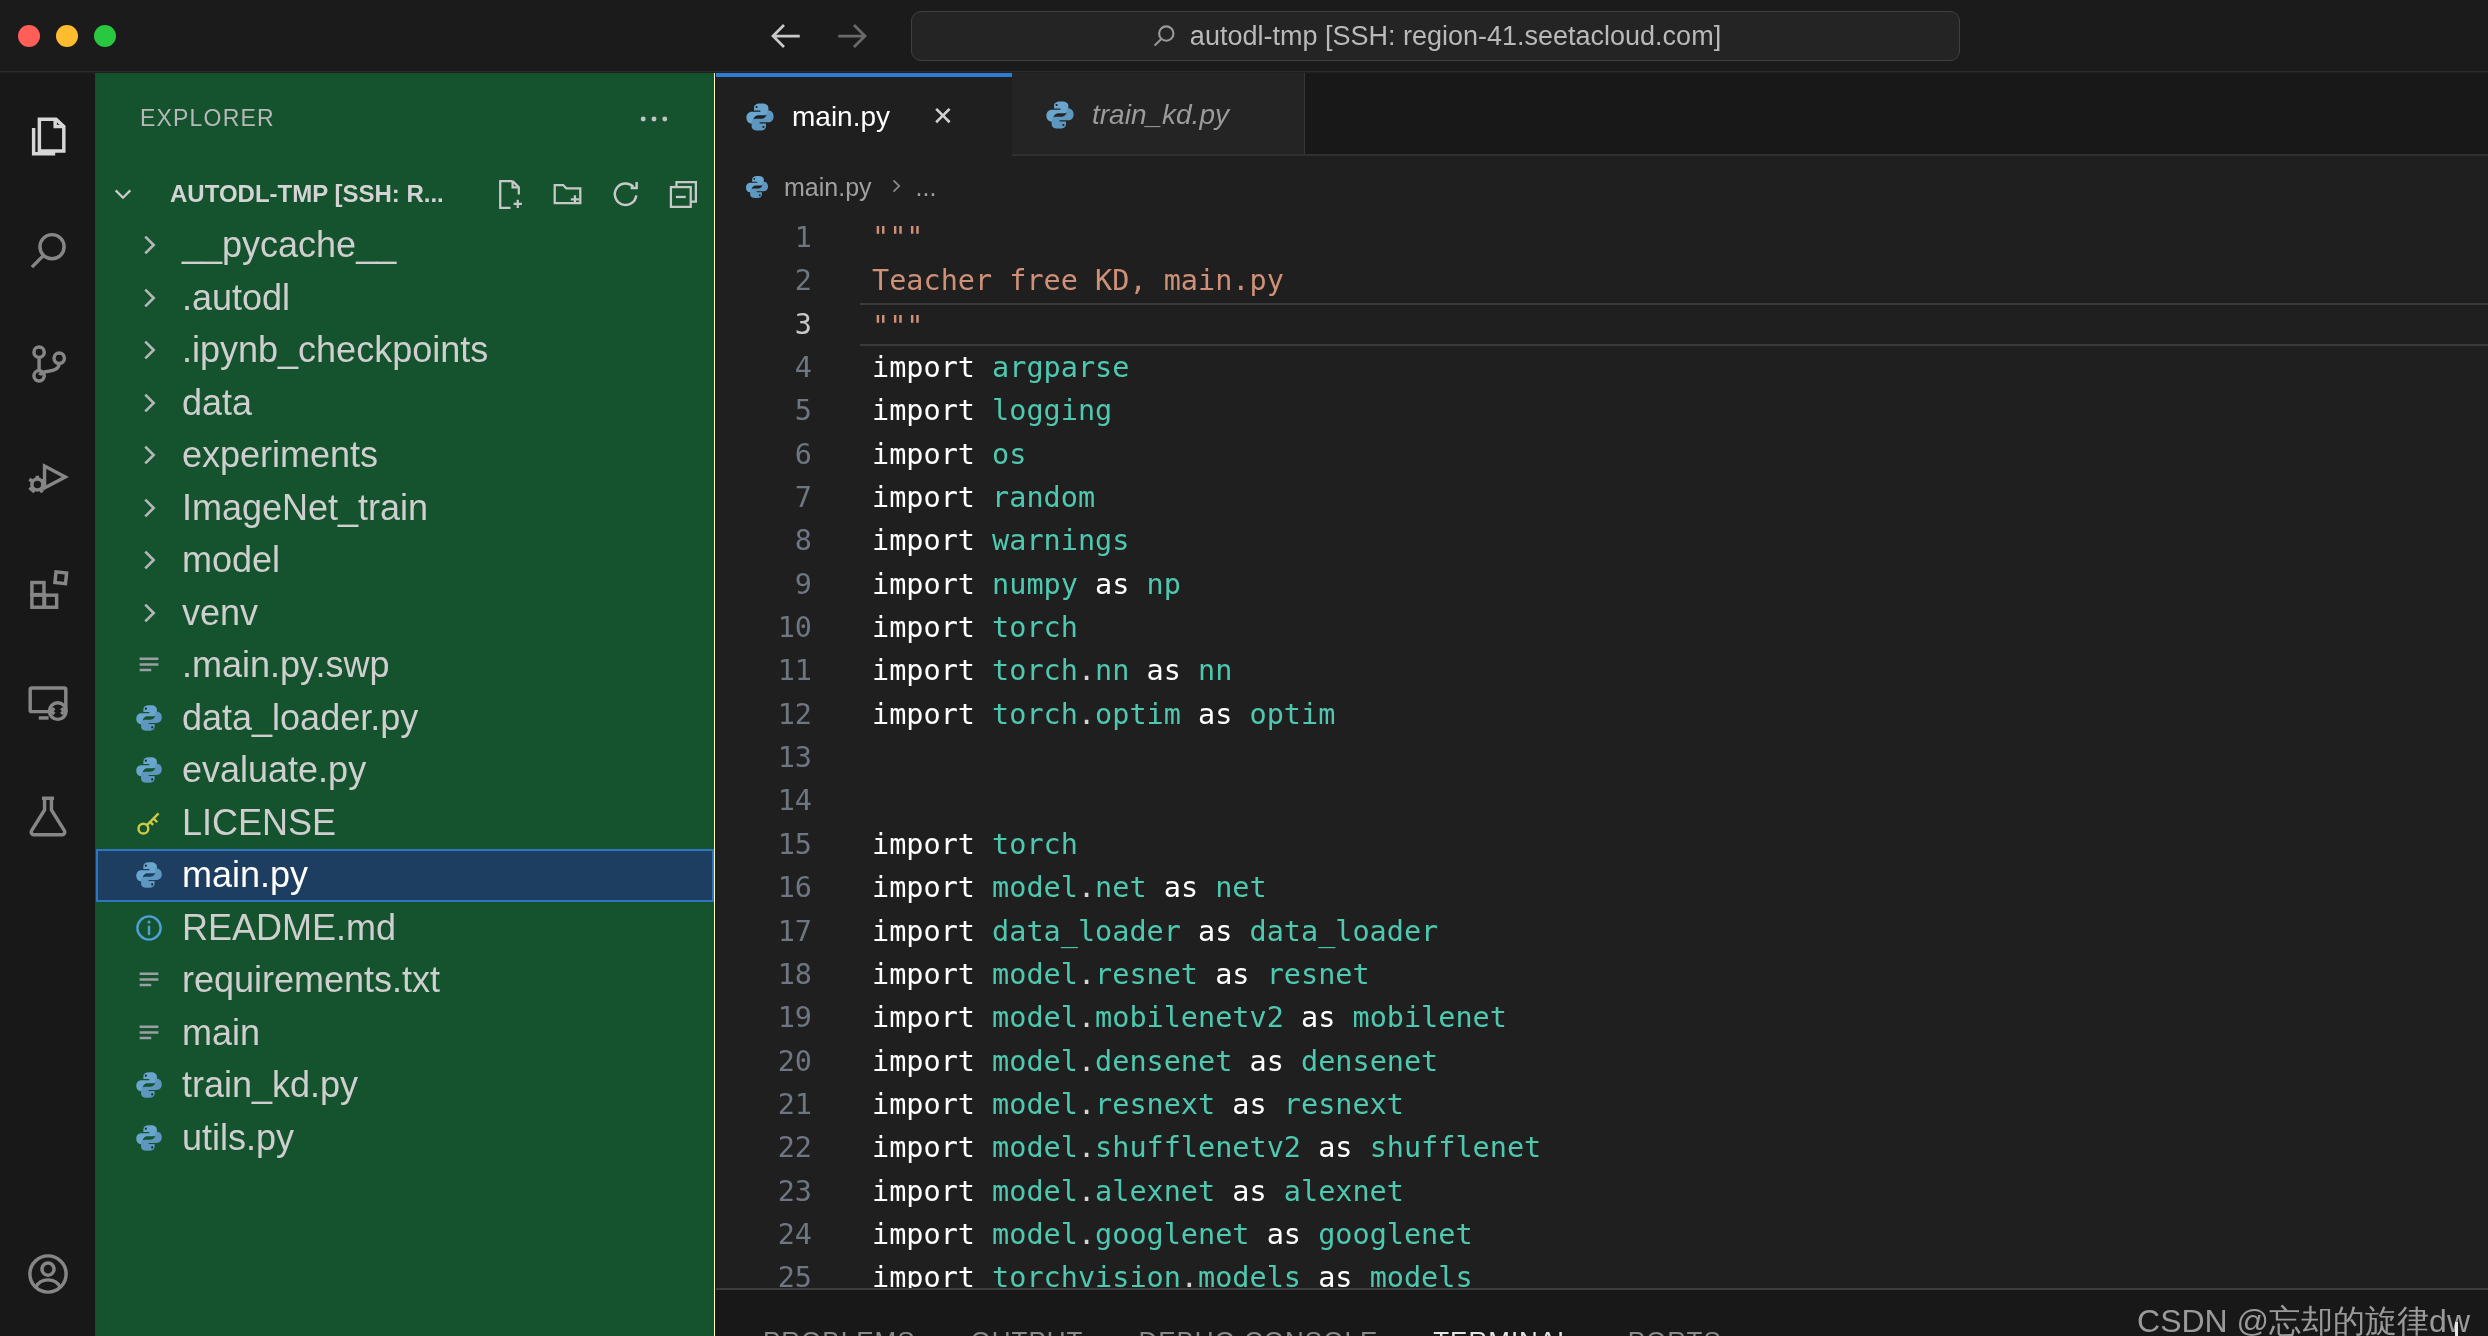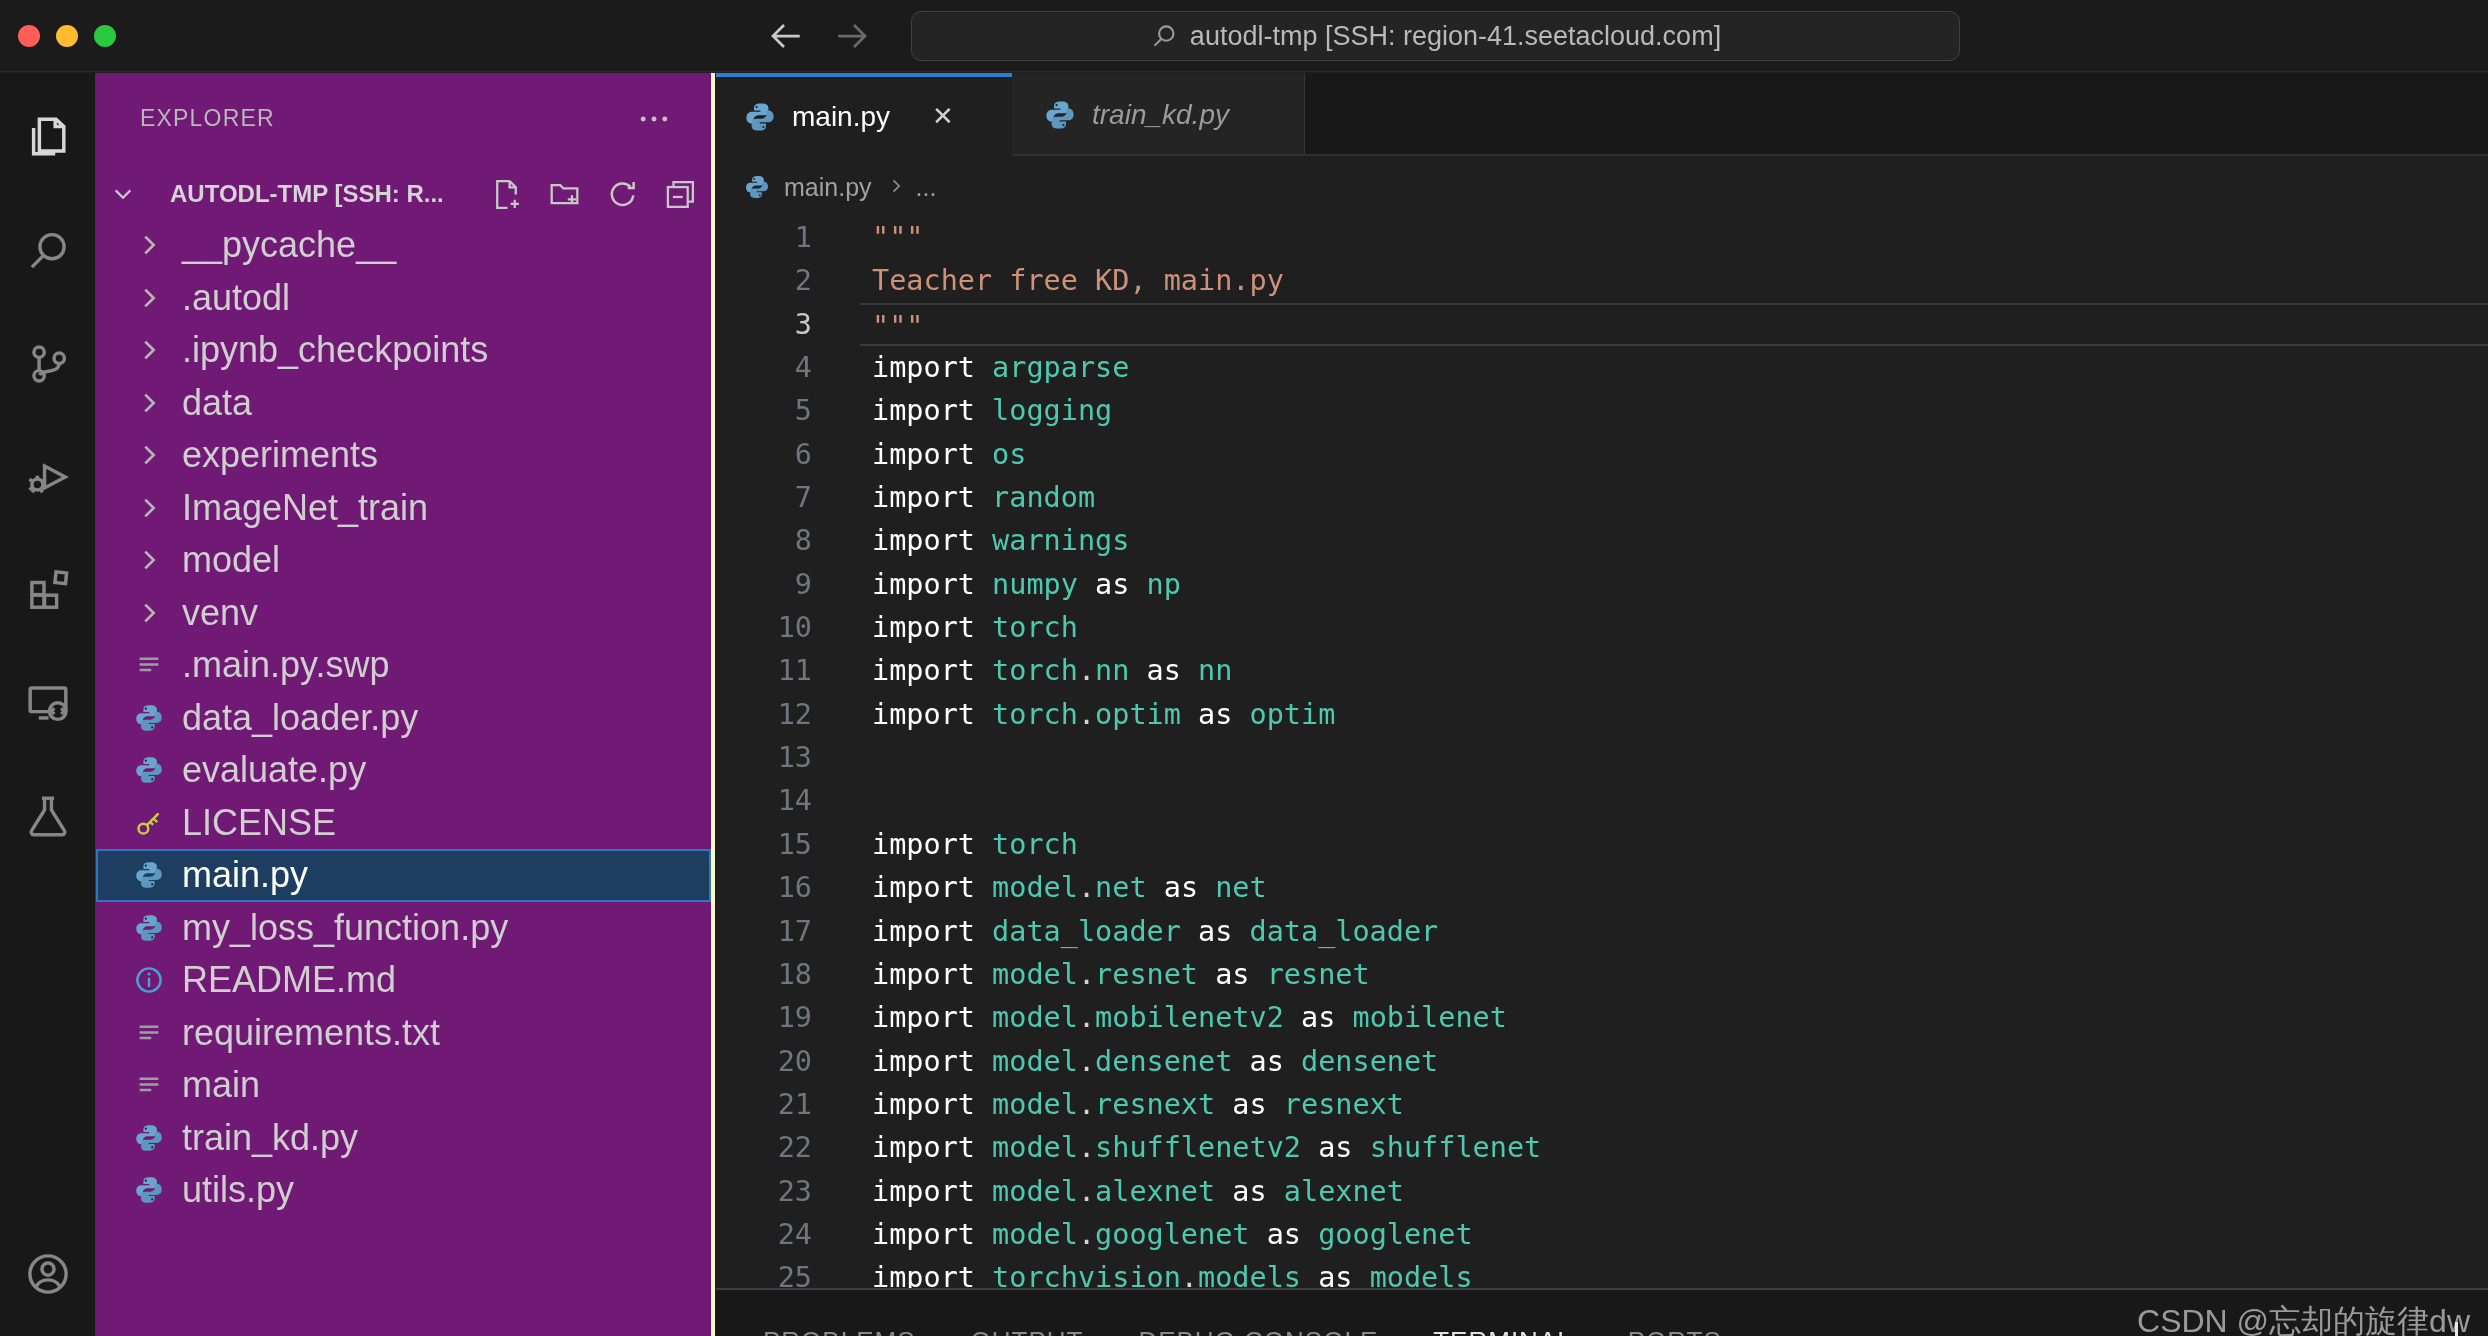--- a/index.html
+++ b/index.html
@@ -25,22 +25,22 @@
 
   
   .activitybar { position:absolute; left:0; top:73px; bottom:0; width:95px; background:#181818; }
   .ab-top { position:absolute; top:8px; left:0; width:95px; display:flex; flex-direction:column; align-items:center; }
   .ab-item { width:95px; height:113px; display:flex; align-items:center; justify-content:center;
              color:#868686; }
   .ab-item.active { color:#d7d7d7; }
   .ab-item svg { width:46px; height:46px; }
   .ab-bottom { position:absolute; bottom:6px; left:0; width:95px; display:flex; flex-direction:column; align-items:center; }
 
-  .sidebar { position:absolute; left:95px; top:73px; bottom:0; width:620px; background:#701a75;
-             border-left:1px solid #3a3a3a; border-right:4px solid #fef9c3; color:#cccccc; }
+  .sidebar { position:absolute; left:95px; top:73px; bottom:0; width:620px; background:#14532d;
+             border-left:1px solid #3a3a3a; border-right:1px solid #fef9c3; color:#cccccc; }
   .sb-header { position:absolute; left:0; top:0; width:100%; height:96px; }
   .sb-title { position:absolute; left:44px; top:32px; font-size:23px; letter-spacing:1.2px; color:#b8b8b8; }
   .sb-more { position:absolute; left:540px; top:28px; width:36px; height:36px; color:#c2c2c2; }
   .sb-more svg { width:100%; height:100%; }
   .section-header { position:absolute; left:0; top:96px; width:100%; height:50px; display:flex; align-items:center;gap:28px; }
   .sec-chevron { width:26px; height:26px; margin-left:14px; color:#cccccc; }
   .sec-chevron svg{ width:100%; height:100%; }
   .sec-label { margin-left:6px; font-size:24px; font-weight:bold; color:#d4d4d4; white-space:nowrap; }
   .sec-actions { margin-left:auto; margin-right:14px; display:flex; gap:25px; }
   .sec-actions .icon { width:33px; height:33px; color:#c8c8c8; }
@@ -335,31 +335,20 @@
         <div class="trow sel">
           <span class="slot">
             <svg viewBox="0 0 16 16">
               <path fill="#69a5cc" d="M8 1.2c-1.9 0-3 .8-3 2.2v1.4h3.2v.6H3.9C2.4 5.4 1.2 6.5 1.2 8.3c0 1.8 1 3 2.5 3h1V9.6c0-1.4 1.2-2.5 2.6-2.5h2.9c1.1 0 2-.9 2-2V3.4c0-1.3-1.2-2.2-3-2.2H8z"></path>
               <path fill="#5d97c0" d="M8 14.8c1.9 0 3-.8 3-2.2v-1.4H7.8v-.6h4.3c1.5 0 2.7-1.1 2.7-2.9 0-1.8-1-3-2.5-3h-1v1.7c0 1.4-1.2 2.5-2.6 2.5H5.8c-1.1 0-2 .9-2 2v1.7c0 1.3 1.2 2.2 3 2.2H8z"></path>
               <circle cx="6.3" cy="3" r=".55" fill="#182026"></circle>
               <circle cx="9.7" cy="13" r=".55" fill="#182026"></circle>
             </svg>
           </span>
           <span class="tlabel">main.py</span>
-        </div>
-        <div class="trow">
-          <span class="slot">
-            <svg viewBox="0 0 16 16">
-              <path fill="#69a5cc" d="M8 1.2c-1.9 0-3 .8-3 2.2v1.4h3.2v.6H3.9C2.4 5.4 1.2 6.5 1.2 8.3c0 1.8 1 3 2.5 3h1V9.6c0-1.4 1.2-2.5 2.6-2.5h2.9c1.1 0 2-.9 2-2V3.4c0-1.3-1.2-2.2-3-2.2H8z"></path>
-              <path fill="#5d97c0" d="M8 14.8c1.9 0 3-.8 3-2.2v-1.4H7.8v-.6h4.3c1.5 0 2.7-1.1 2.7-2.9 0-1.8-1-3-2.5-3h-1v1.7c0 1.4-1.2 2.5-2.6 2.5H5.8c-1.1 0-2 .9-2 2v1.7c0 1.3 1.2 2.2 3 2.2H8z"></path>
-              <circle cx="6.3" cy="3" r=".55" fill="#182026"></circle>
-              <circle cx="9.7" cy="13" r=".55" fill="#182026"></circle>
-            </svg>
-          </span>
-          <span class="tlabel">my_loss_function.py</span>
         </div>
         <div class="trow">
           <span class="slot">
             <svg viewBox="0 0 16 16" fill="none" stroke="#4d9fd6" stroke-width="1.3">
               <circle cx="8" cy="8" r="6.2"></circle>
               <path d="M8 7.3v3.9" stroke-linecap="round"></path>
               <circle cx="8" cy="4.8" r=".85" fill="#4d9fd6" stroke="none"></circle>
             </svg>
           </span>
           <span class="tlabel">README.md</span>

